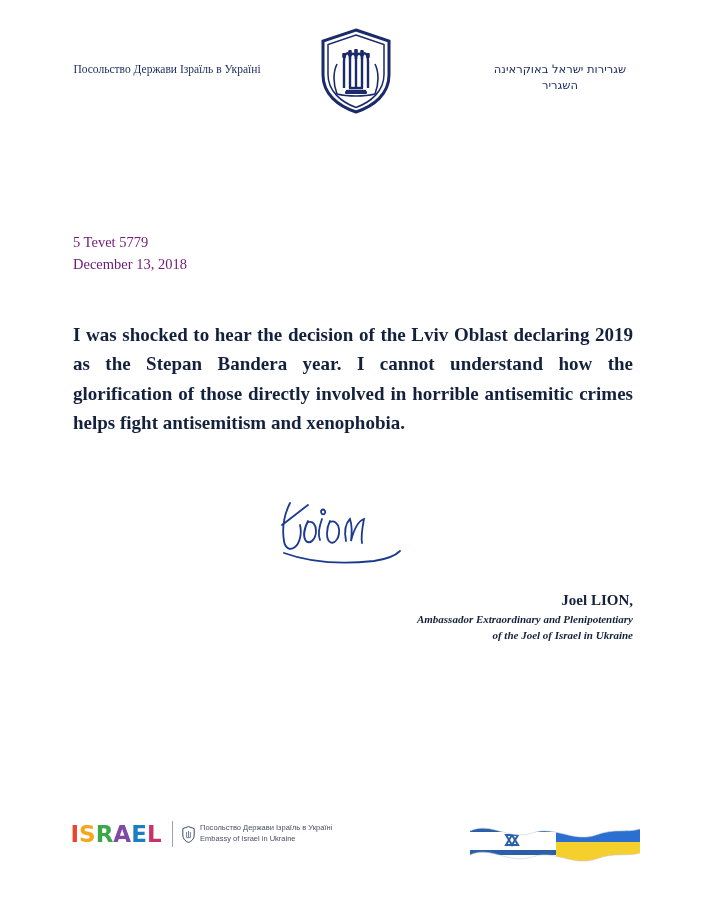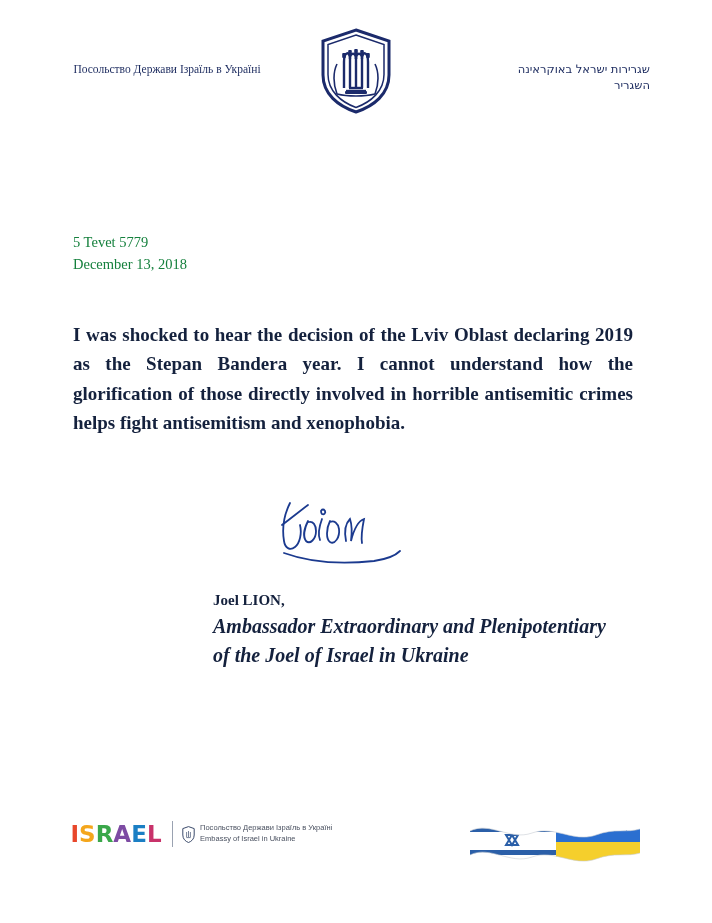--- a/index.html
+++ b/index.html
@@ -33,21 +33,21 @@
     font-size: 11.5px;
     line-height: 1.35;
     color: #1b2a5e;
     font-family: "Liberation Serif", serif;
   }
   .lh-right {
     position: absolute;
     right: 62px;
     top: 34px;
     width: 180px;
-    text-align: right;
+    text-align: center;
     font-size: 11.5px;
     line-height: 1.35;
     color: #1b2a5e;
     direction: rtl;
     font-family: "DejaVu Sans", sans-serif;
   }
   .emblem {
     position: absolute;
     left: 50%;
     top: 0;
@@ -56,21 +56,21 @@
     height: 86px;
   }
 
   
   .date-block {
     position: absolute;
     left: 73px;
     top: 232px;
     font-size: 14.5px;
     line-height: 1.5;
-    color: #15803d;
+    color: #701a75;
   }
 
   .letter-body {
     position: absolute;
     left: 73px;
     top: 320px;
     width: 560px;
     font-size: 19px;
     font-weight: bold;
     color: #14213d;
@@ -91,30 +91,31 @@
   }
   .sig-mark {
     position: absolute;
     left: 205px;
     top: 0;
   }
   .sig-name {
     position: absolute;
     right: 0;
     top: 95px;
+    text-align: right;
     width: 420px;
     font-size: 15px;
     font-weight: bold;
     color: #14213d;
     line-height: 1.45;
   }
   .sig-title {
     font-style: italic;
     font-weight: bold;
-    font-size: 20px;
+    font-size: 11px;
     color: #14213d;
     line-height: 1.45;
   }
 
   
   .footer {
     position: absolute;
     left: 0;
     bottom: 48px;
     width: 712px;

